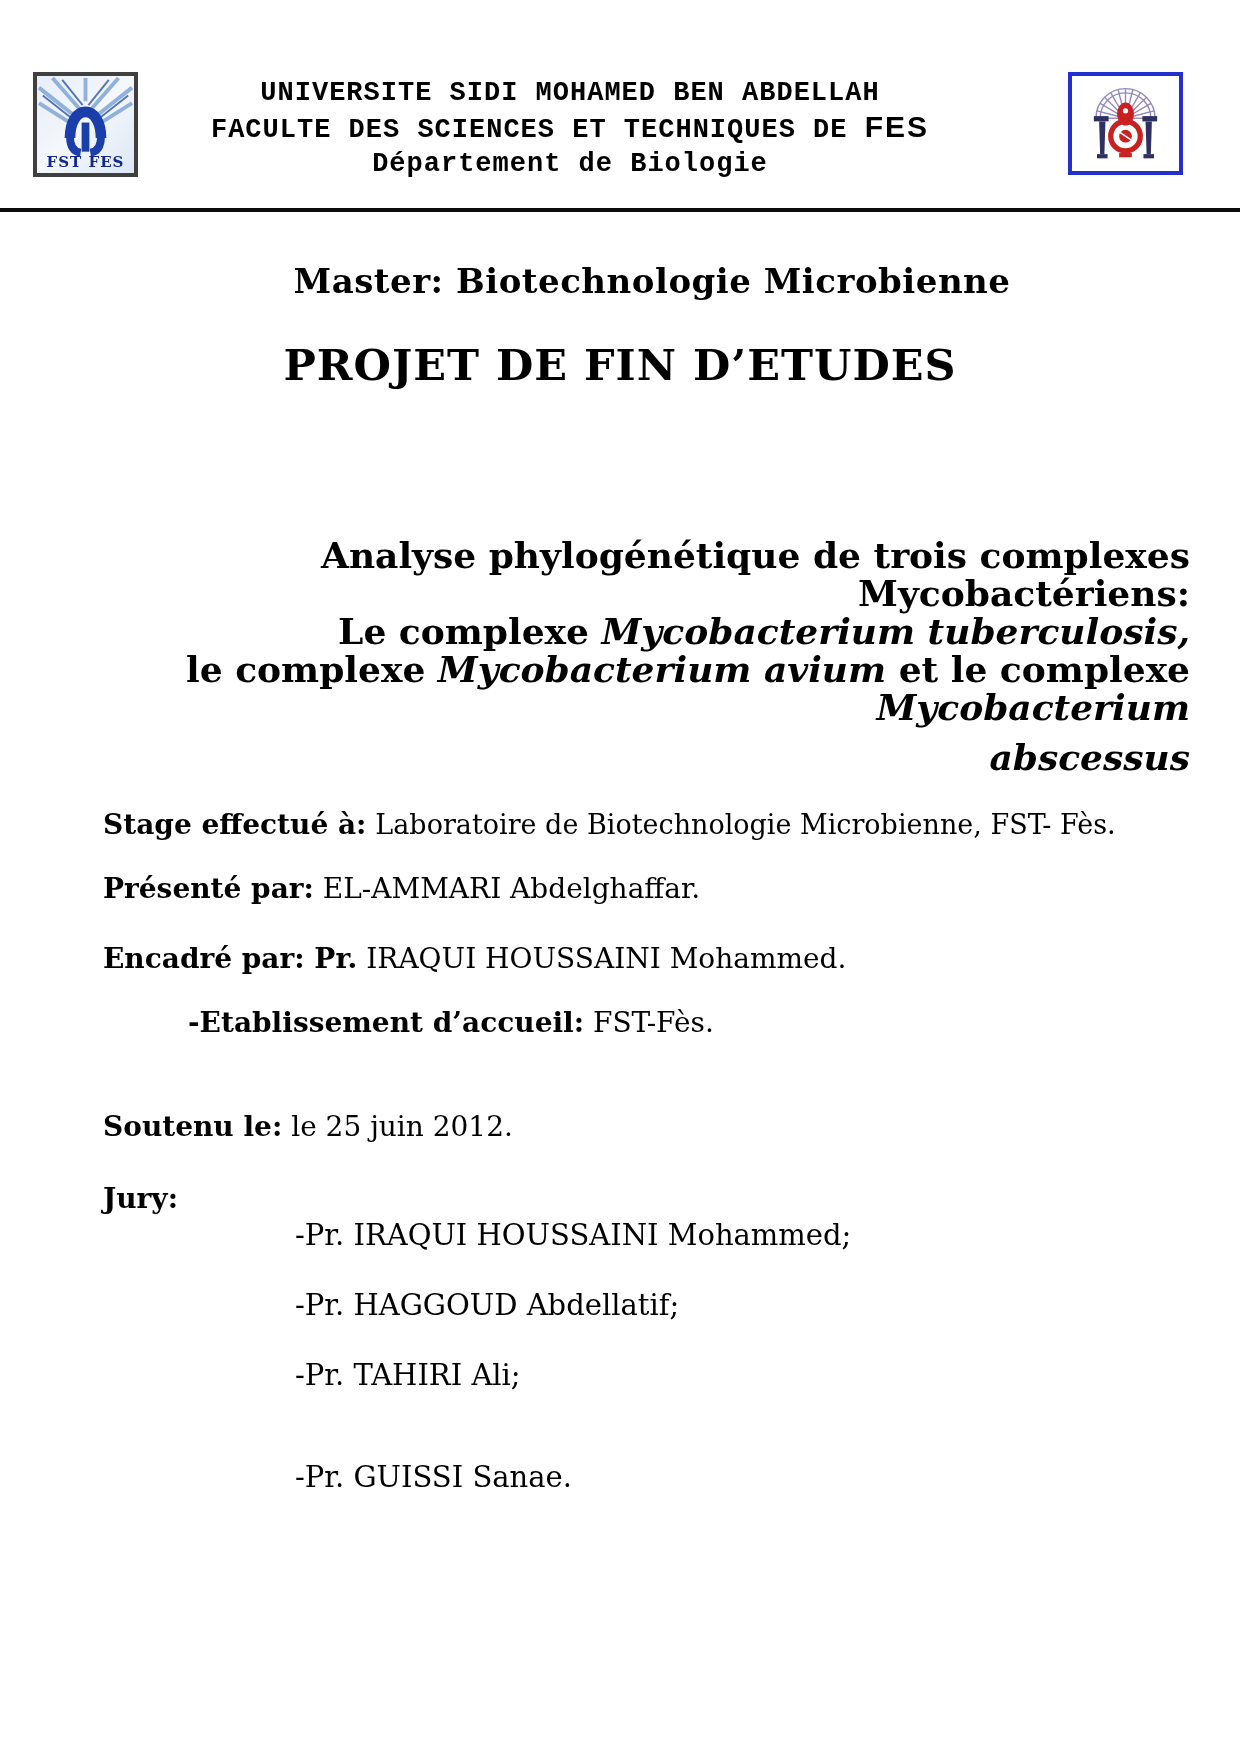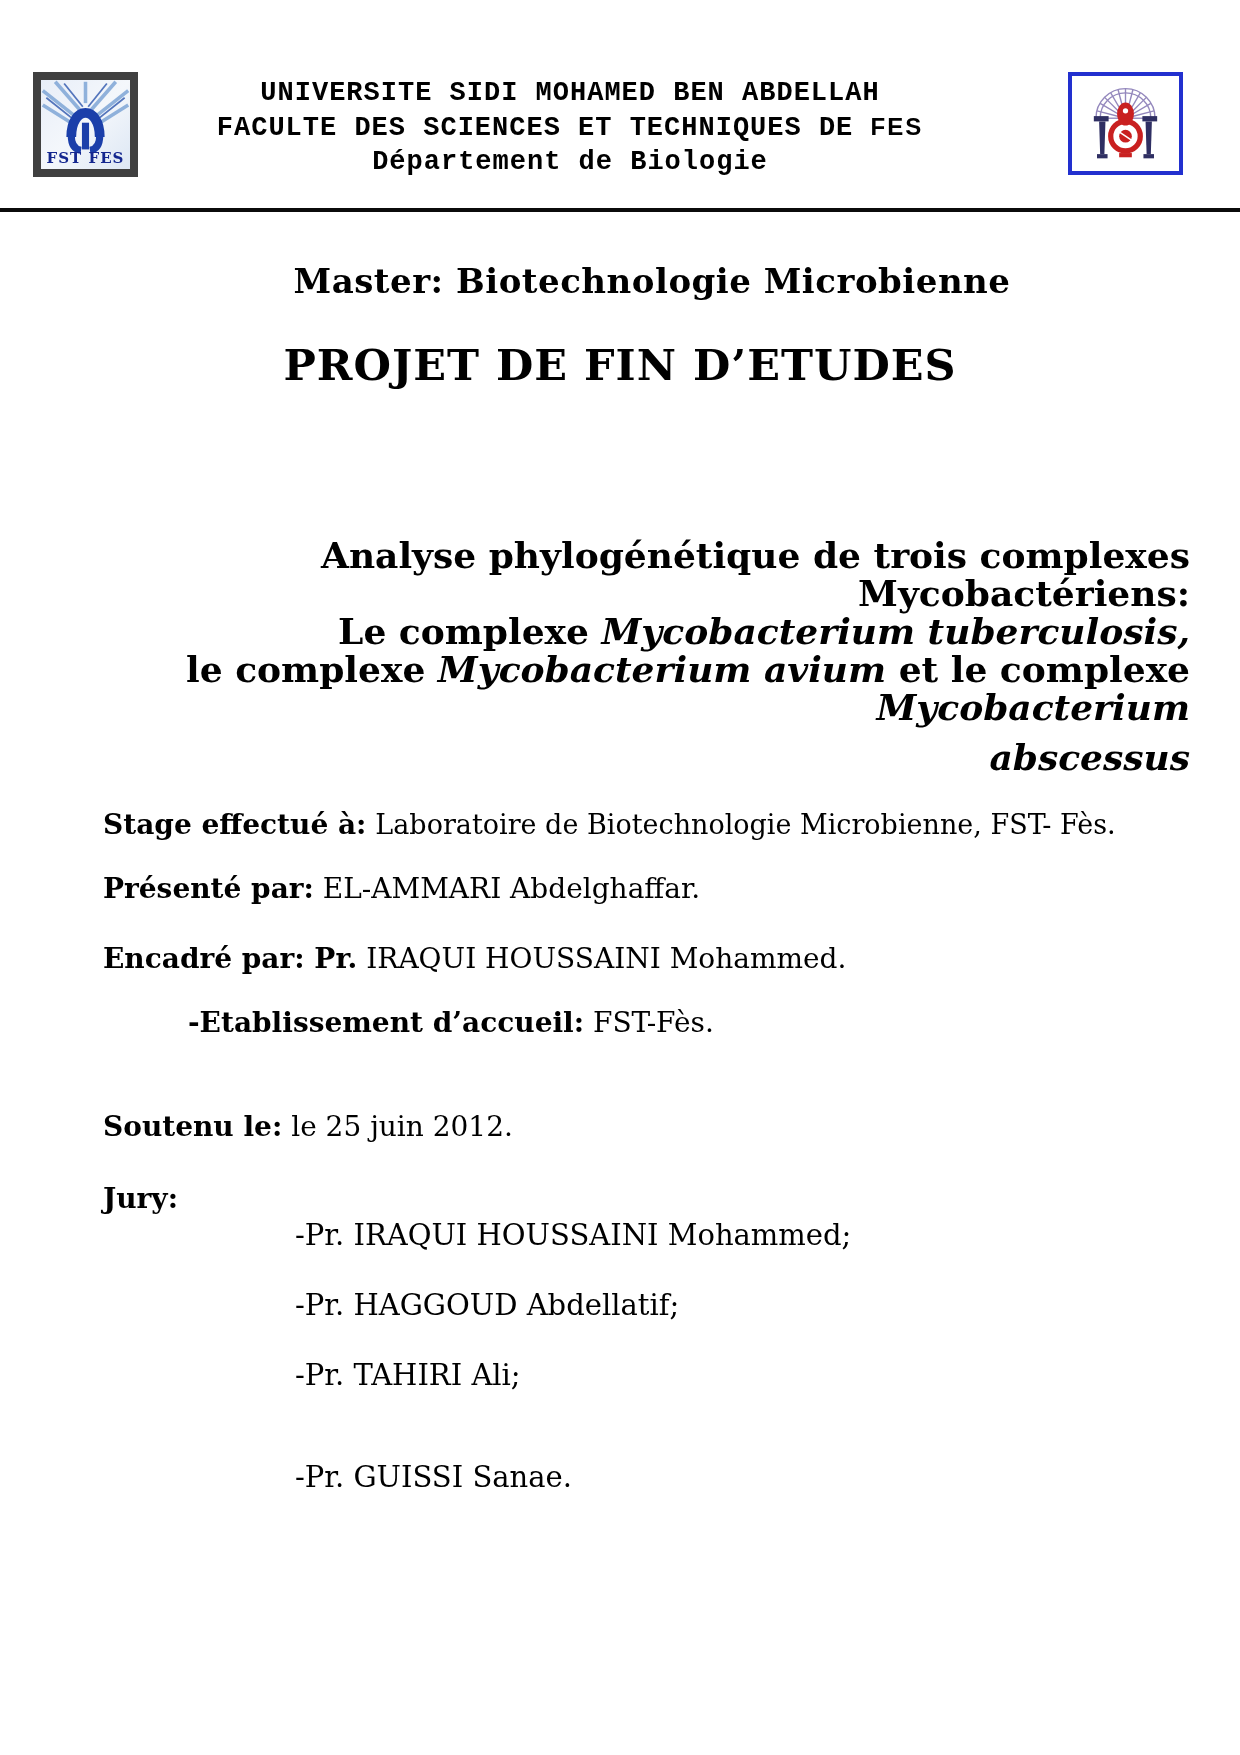--- a/index.html
+++ b/index.html
@@ -5,21 +5,21 @@
   html,body { margin:0; padding:0; background:#ffffff; }
   .page {
     position:relative; width:1240px; height:1755px; background:#ffffff;
     overflow:hidden; color:#000;
     font-family:"DejaVu Serif","Liberation Serif",serif;
   }
 
   
   .logo-left {
     position:absolute; left:33px; top:72px; width:105px; height:105px;
-    border:8px solid #404040; box-sizing:border-box; background:#eef3fa;
+    border:4px solid #404040; box-sizing:border-box; background:#eef3fa;
   }
   .logo-left svg { width:100%; height:100%; display:block; }
   .fst-caption {
     position:absolute; left:0; right:0; bottom:2px; text-align:center;
     font-size:15px; font-weight:bold; color:#14278f; letter-spacing:1px;
     font-family:"DejaVu Serif","Liberation Serif",serif;
   }
   .logo-right {
     position:absolute; left:1068px; top:72px; width:115px; height:103px;
     border:4px solid #2230cf; box-sizing:border-box; background:#ffffff;
@@ -27,21 +27,21 @@
   .logo-right svg { width:100%; height:100%; display:block; }
 
   .header-text {
     position:absolute; left:150px; top:76px; width:840px; text-align:center;
     font-family:"Liberation Mono","DejaVu Sans Mono",monospace;
     font-weight:bold; font-size:27px; line-height:34px; letter-spacing:1px;
     white-space:nowrap;
   }
   .header-text .fes {
     font-family:"Liberation Sans","DejaVu Sans",sans-serif;
-    font-size:24px; letter-spacing:2px;
+    font-size:30px; letter-spacing:2px;
   }
 
   .divider {
     position:absolute; left:0; top:208px; width:1240px; height:4px;
     background:#0b0b0b;
   }
 
   
   .master-title {
     position:absolute; left:0; top:261px; width:1240px; text-align:center;

